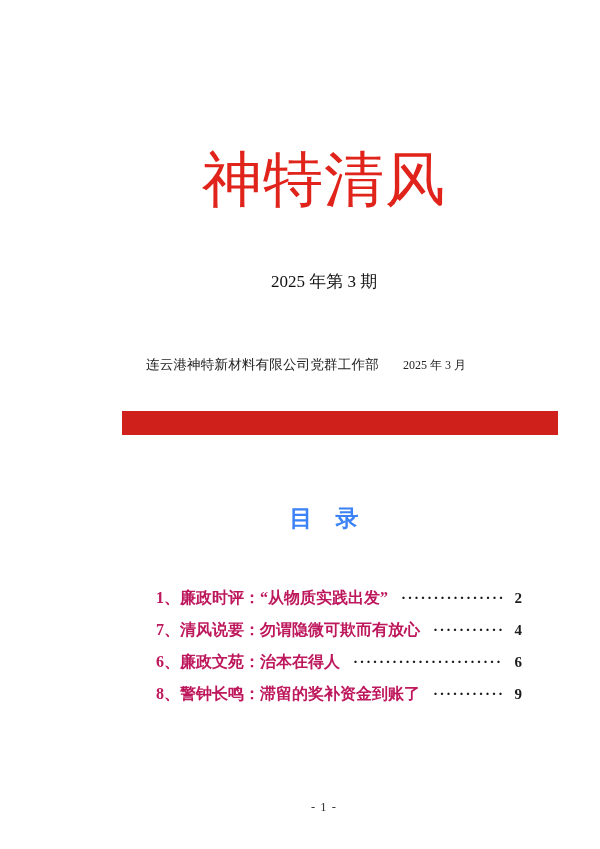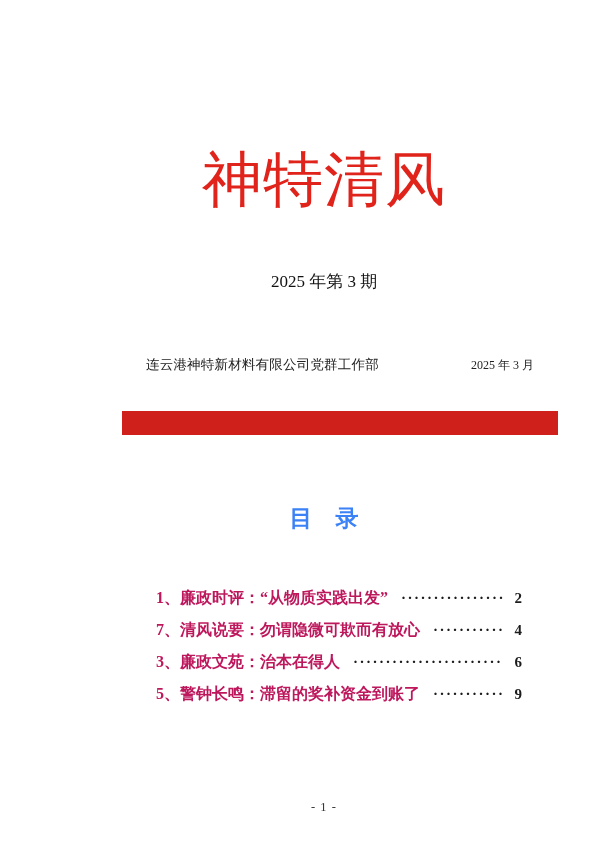--- a/index.html
+++ b/index.html
@@ -32,21 +32,20 @@
   .issue-line{
     margin-top:30px;
     text-align:center;
     font-size:17px;
     color:#111111;
   }
   .pub-row{
     width:436px;
     margin:27px 0 4px 86px;
     display:flex;
-    justify-content:space-between;
     align-items:baseline;
   }
   .pub-name{
     font-size:13.5px;
     color:#222222;
     letter-spacing:0.2px;
   }
   .pub-date{
     font-size:12px;
     color:#222222;
@@ -134,27 +133,27 @@
       <span class="toc-page">2</span>
     </div>
 
     <div class="toc-row">
       <span class="toc-label">7、清风说要：勿谓隐微可欺而有放心</span>
       <span class="toc-leader">······································································</span>
       <span class="toc-page">4</span>
     </div>
 
     <div class="toc-row">
-      <span class="toc-label">3、廉政文苑：治本在得人</span>
+      <span class="toc-label">6、廉政文苑：治本在得人</span>
       <span class="toc-leader">······································································</span>
       <span class="toc-page">6</span>
     </div>
 
     <div class="toc-row">
-      <span class="toc-label">5、警钟长鸣：滞留的奖补资金到账了</span>
+      <span class="toc-label">8、警钟长鸣：滞留的奖补资金到账了</span>
       <span class="toc-leader">······································································</span>
       <span class="toc-page">9</span>
     </div>
 
   </div>
 
   <div class="footer-pageno">- 1 -</div>
 
 </div>
 

